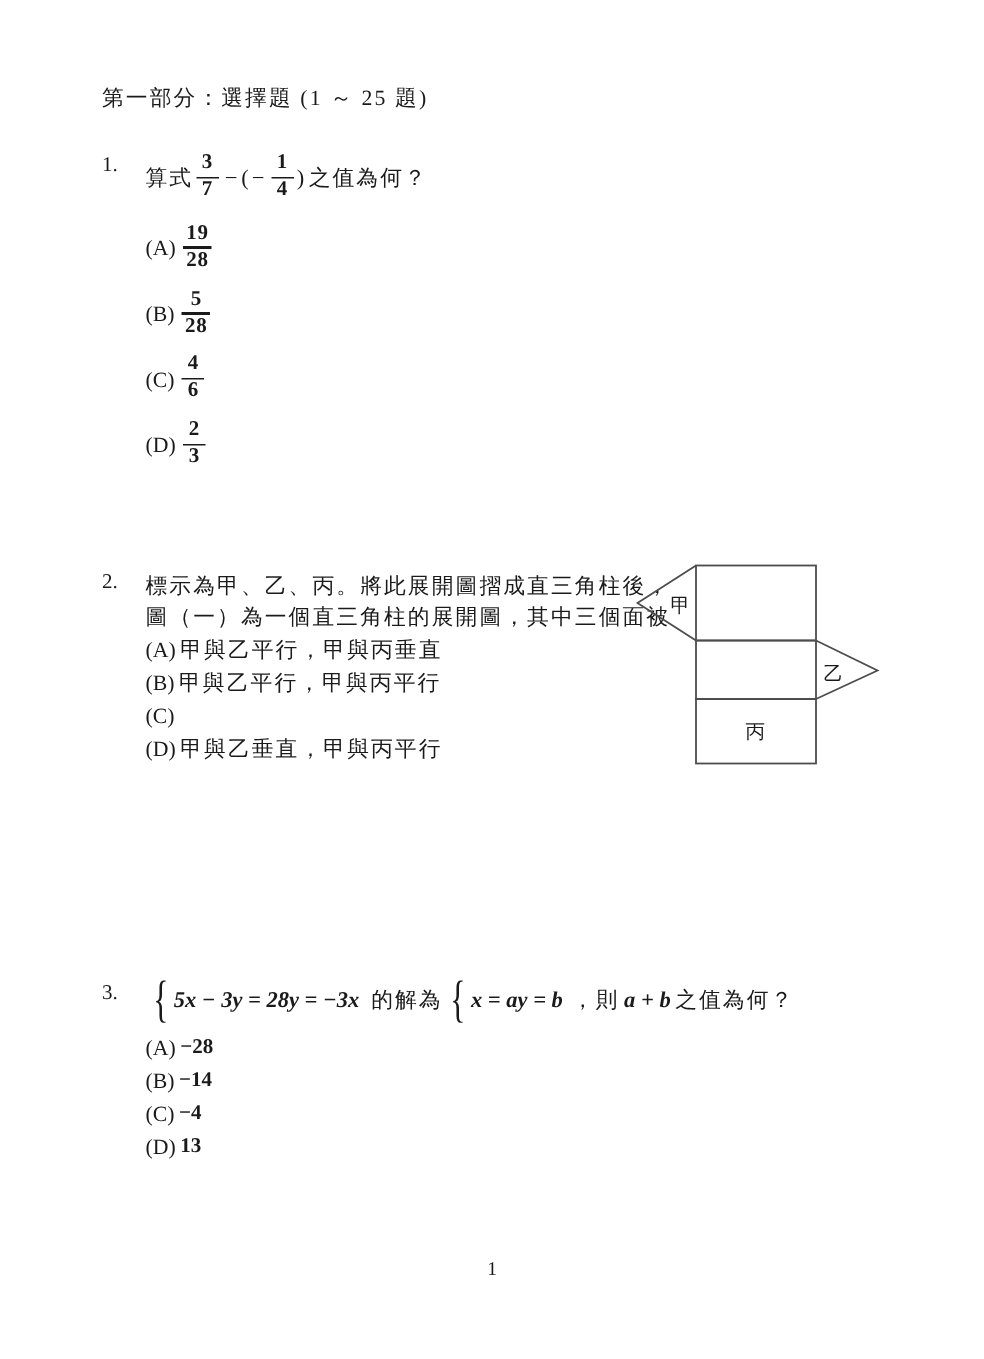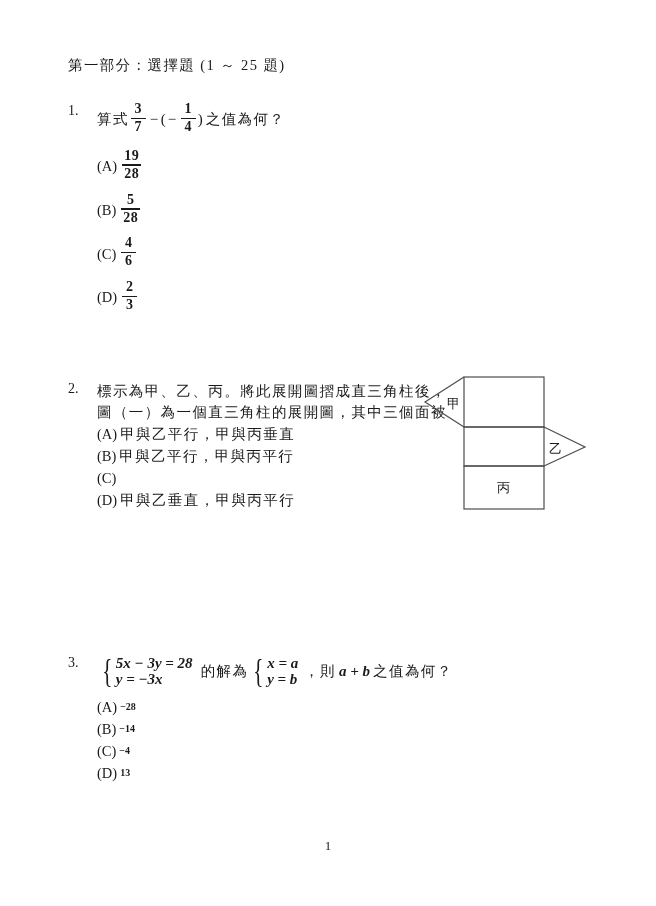--- a/index.html
+++ b/index.html
@@ -71,21 +71,21 @@
     font-family: "Liberation Serif", serif;
     margin-right: 3px;
     letter-spacing: 0;
   }
   .cjk { letter-spacing: 1.4px; }
 
   
   .mbold {
     font-family: "Liberation Serif", serif;
     font-weight: bold;
-    font-size: 10px;
+    font-size: 14px;
     letter-spacing: 0;
   }
   .mital {
     font-family: "Liberation Serif", serif;
     font-weight: bold;
     font-style: italic;
     font-size: 15px;
     letter-spacing: 0;
   }
   .paren {
@@ -131,21 +131,21 @@
     font-family: "Liberation Serif", serif;
     font-size: 34px;
     line-height: 0.72;
     font-weight: 300;
     transform: scaleX(0.62);
     display: inline-block;
     margin-right: -2px;
   }
   .sys-rows {
     display: inline-flex;
-    flex-direction: column;
+    flex-direction: row;
     justify-content: center;
     line-height: 16px;
     padding-left: 2px;
   }
   .sys-rows > span { white-space: nowrap; }
 
   
   .figure {
     position: absolute;
     left: 410px;

